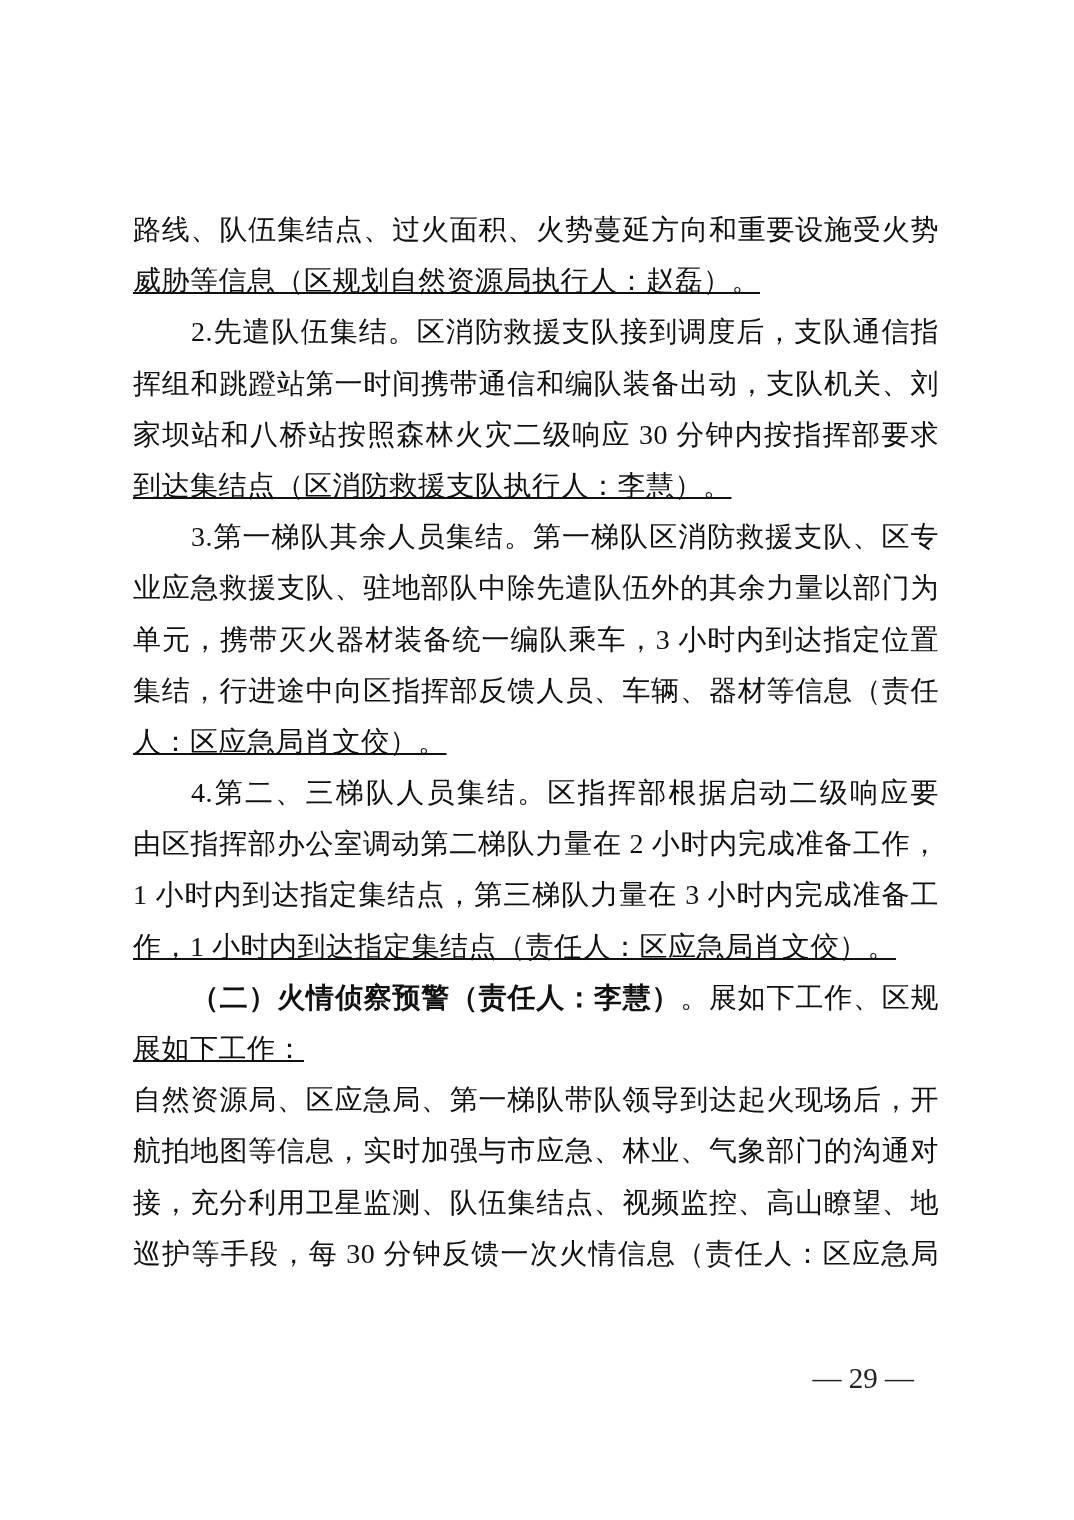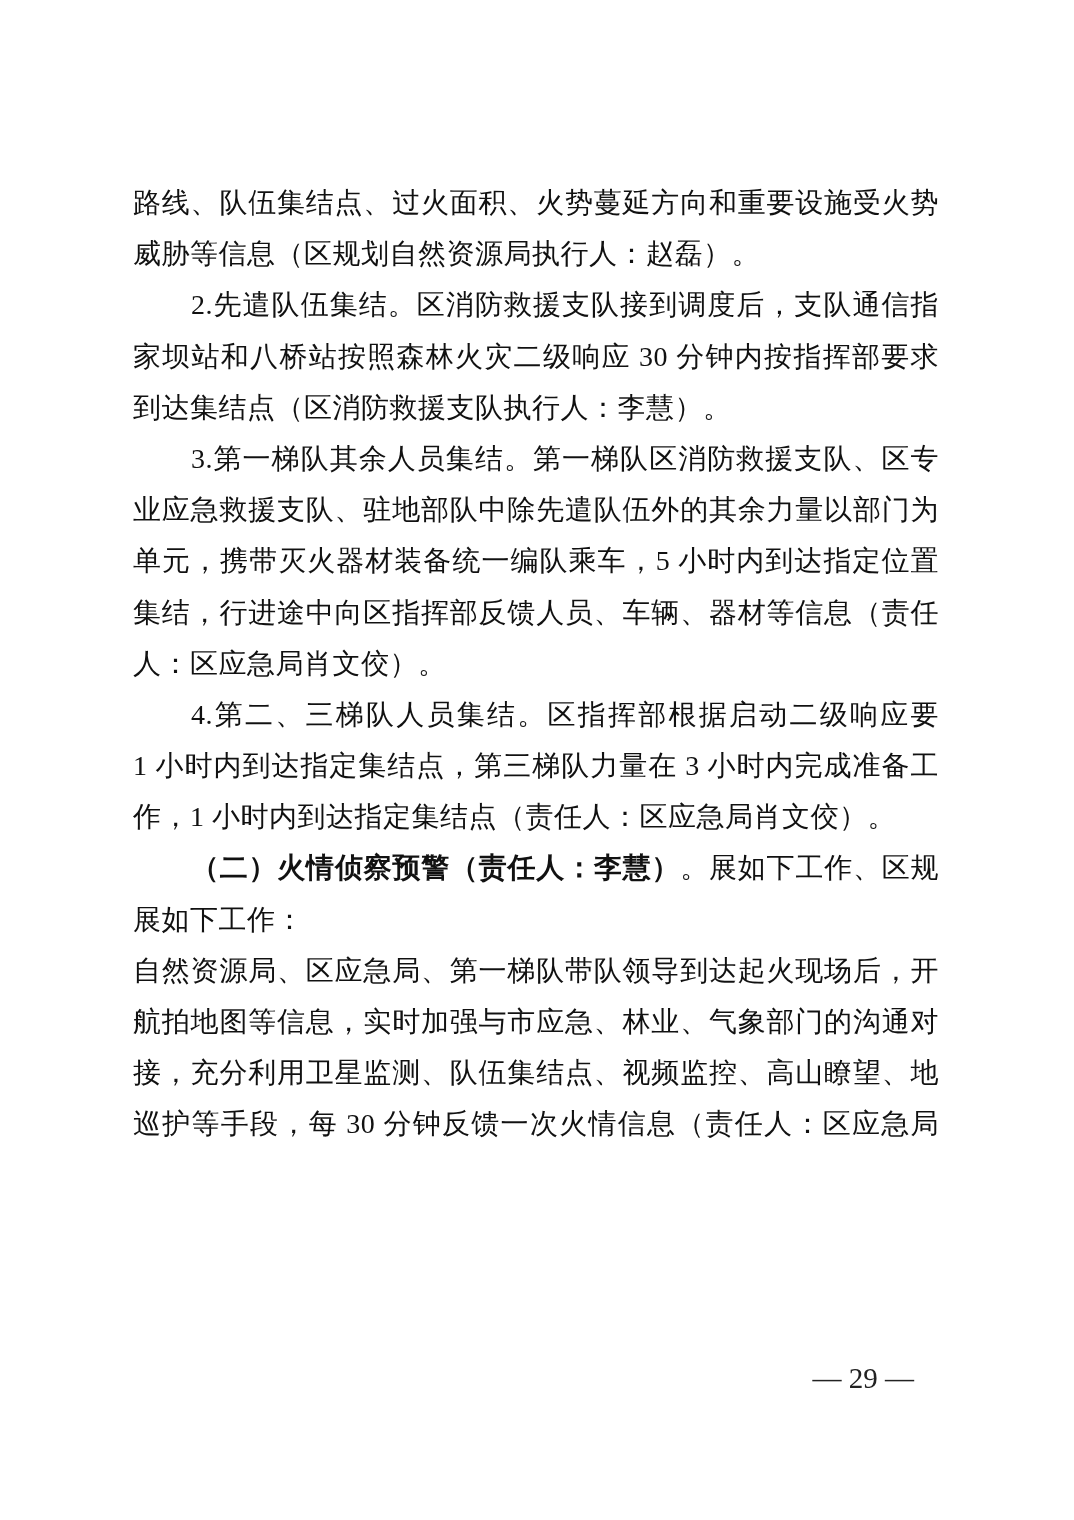--- a/index.html
+++ b/index.html
@@ -13,37 +13,38 @@
     height: 1520px;
     margin: 0 auto;
     background: #ffffff;
     color: #111111;
     font-family: "Liberation Serif", "DejaVu Serif", serif;
     overflow: hidden;
   }
   .doc-body {
     position: absolute;
     left: 133px;
-    top: 177px;
+    top: 204px;
     width: 806px;
   }
   .line {
     font-size: 28px;
     line-height: 51.2px;
     height: 51.2px;
     letter-spacing: 0.5px;
     text-align: justify;
     text-align-last: justify;
     text-justify: inter-character;
     white-space: normal;
     overflow: hidden;
   }
   .line.no-stretch {
     text-align: left;
     text-align-last: left;
+    text-decoration: underline;
   }
   .line.indent {
     text-indent: 58px;
   }
   .line .bold {
     font-weight: bold;
   }
   .page-footer {
     position: absolute;
     top: 1360px;
@@ -56,28 +57,30 @@
   }
 </style>
 </head>
 <body>
 
 <div class="page">
   <div class="doc-body" id="doc-body">
       <div class="line"><span>路线、队伍集结点、过火面积、火势蔓延方向和重要设施受火势</span></div>
       <div class="line no-stretch"><span>威胁等信息（区规划自然资源局执行人：赵磊）。</span></div>
       <div class="line indent"><span>2.先遣队伍集结。区消防救援支队接到调度后，支队通信指</span></div>
+      <div class="line"><span>挥组和跳蹬站第一时间携带通信和编队装备出动，支队机关、刘</span></div>
       <div class="line"><span>家坝站和八桥站按照森林火灾二级响应 30 分钟内按指挥部要求</span></div>
       <div class="line no-stretch"><span>到达集结点（区消防救援支队执行人：李慧）。</span></div>
       <div class="line indent"><span>3.第一梯队其余人员集结。第一梯队区消防救援支队、区专</span></div>
       <div class="line"><span>业应急救援支队、驻地部队中除先遣队伍外的其余力量以部门为</span></div>
-      <div class="line"><span>单元，携带灭火器材装备统一编队乘车，5 小时内到达指定位置</span></div>
+      <div class="line"><span>单元，携带灭火器材装备统一编队乘车，3 小时内到达指定位置</span></div>
       <div class="line"><span>集结，行进途中向区指挥部反馈人员、车辆、器材等信息（责任</span></div>
       <div class="line no-stretch"><span>人：区应急局肖文佼）。</span></div>
       <div class="line indent"><span>4.第二、三梯队人员集结。区指挥部根据启动二级响应要求，</span></div>
+      <div class="line"><span>由区指挥部办公室调动第二梯队力量在 2 小时内完成准备工作，</span></div>
       <div class="line"><span>1 小时内到达指定集结点，第三梯队力量在 3 小时内完成准备工</span></div>
       <div class="line no-stretch"><span>作，1 小时内到达指定集结点（责任人：区应急局肖文佼）。</span></div>
       <div class="line indent"><span class="bold">（二）火情侦察预警（责任人：李慧）</span><span>。展如下工作、区规划</span></div>
       <div class="line no-stretch"><span>展如下工作：</span></div>
       <div class="line"><span>自然资源局、区应急局、第一梯队带队领导到达起火现场后，开</span></div>
       <div class="line"><span>航拍地图等信息，实时加强与市应急、林业、气象部门的沟通对</span></div>
       <div class="line"><span>接，充分利用卫星监测、队伍集结点、视频监控、高山瞭望、地面</span></div>
       <div class="line"><span>巡护等手段，每 30 分钟反馈一次火情信息（责任人：区应急局</span></div>
     </div>
   <div class="page-footer">

